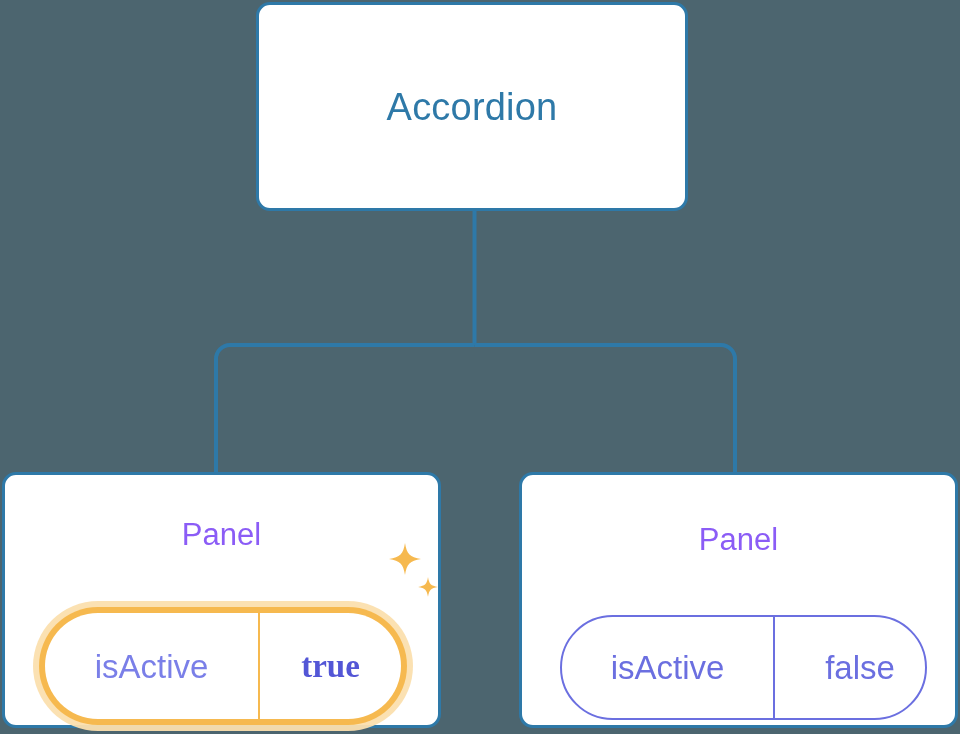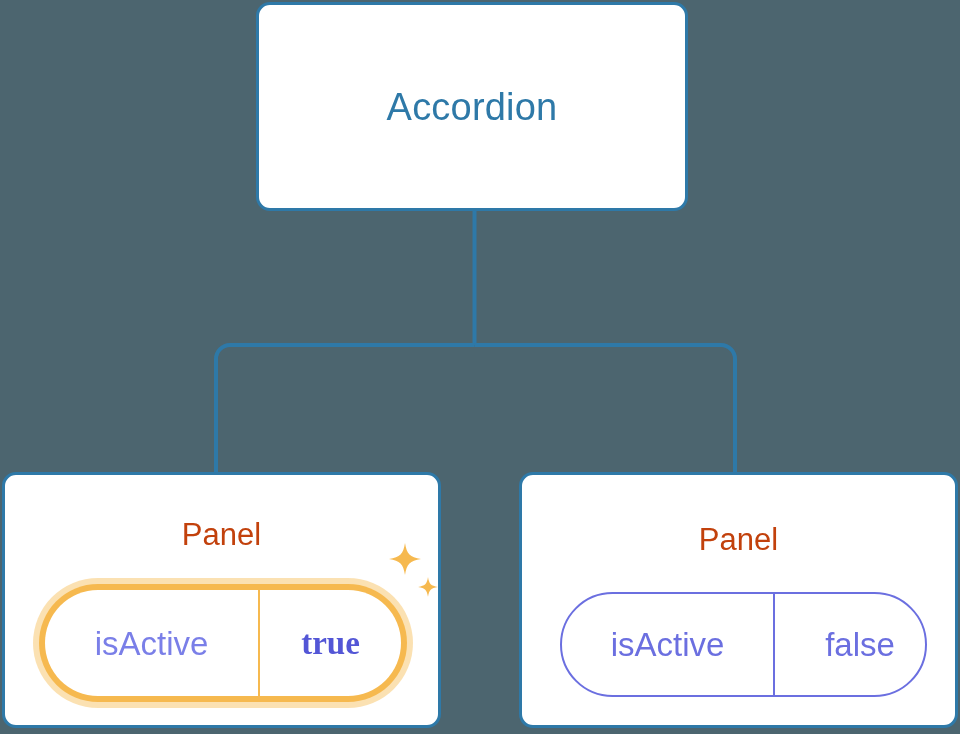--- a/index.html
+++ b/index.html
@@ -72,32 +72,33 @@
     top: 472px;
     width: 439px;
     height: 256px;
   }
 
   .panel-title {
     position: absolute;
     left: 0;
     right: 0;
     text-align: center;
-    color: #c2410c;
+    color: #8b5cf6;
     font-size: 31px;
     line-height: 1;
     white-space: nowrap;
   }
 
   #panel-card-left .panel-title { top: 44px; }
   #panel-card-right .panel-title { top: 49px; }
 
   
   .pill-wrap {
     position: absolute;
+    margin-top: 23px;
   }
 
   
   #pill-left-wrap {
     left: 28px;
     top: 103px;
     width: 380px;
     height: 130px;
   }
 

